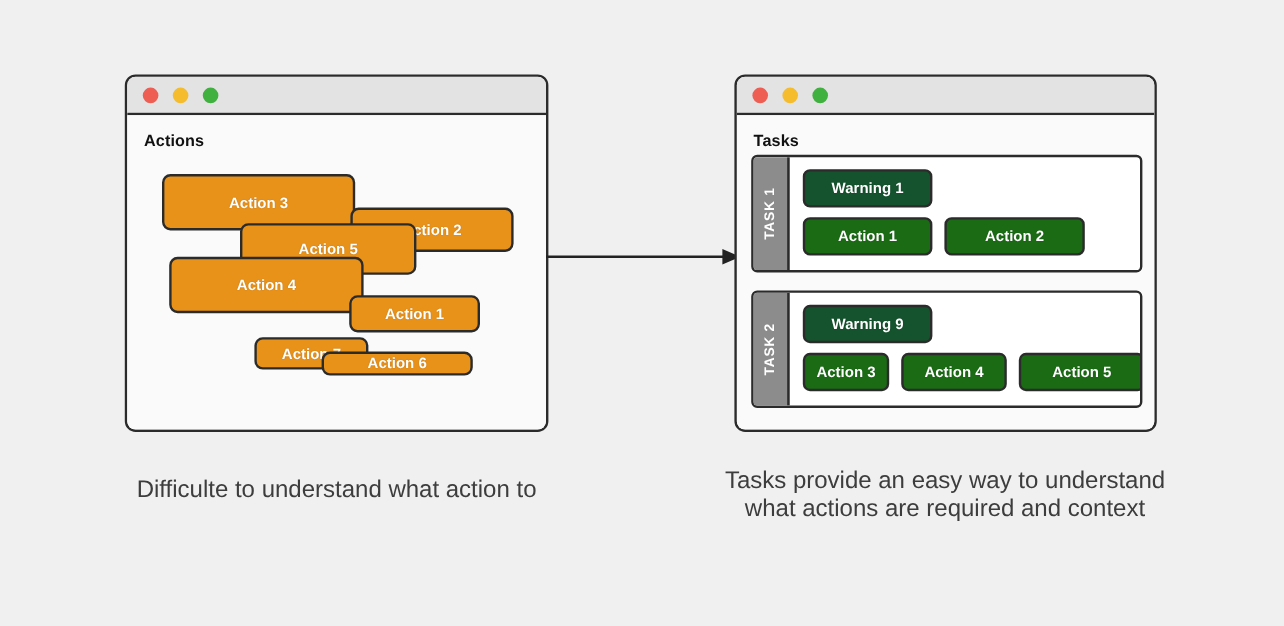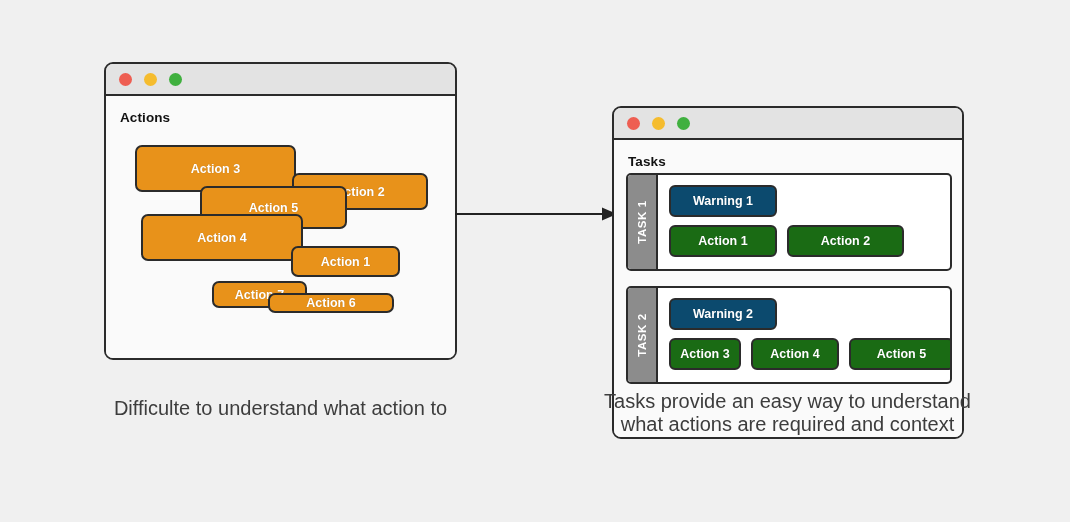--- a/index.html
+++ b/index.html
@@ -135,21 +135,21 @@
     box-sizing: border-box;
     height: 32px;
     color: #ffffff;
     font-size: 12.5px;
     font-weight: bold;
     display: flex;
     align-items: center;
     justify-content: center;
     text-shadow: 0 0 1px rgba(0,0,0,0.25);
   }
-  .tag.warning { background: #0c4a6e; }
+  .tag.warning { background: #14532d; }
   .tag.action  { background: #1a6b14; }
 
   
   .arrow-svg {
     position: absolute;
     left: 450px;
     top: 198px;
     width: 170px;
     height: 32px;
   }
@@ -187,21 +187,21 @@
           <div class="chip" style="left: 162px; top: 197px; width: 126px; height: 20px; z-index: 7;">Action 6</div>
         </div>
     </div>
   </div>
 
   <svg class="arrow-svg" viewBox="0 0 170 32">
     <line x1="5" y1="16" x2="154" y2="16" stroke="#222222" stroke-width="2.2"></line>
     <polygon points="152,9.5 167,16 152,22.5" fill="#222222"></polygon>
   </svg>
 
-  <div class="window" id="right-window" style="left:612px; top:62px; width:352px; height:333px;margin-top:44px;">
+  <div class="window" id="right-window" style="left:612px; top:62px; width:352px; height:298px;">
     <div class="titlebar">
       <span class="dot red"></span>
       <span class="dot yellow"></span>
       <span class="dot green"></span>
     </div>
     <div class="win-body">
       <div class="panel-title">Tasks</div>
       <div id="tasks-layer" style="position:absolute; left:0; top:0; width:100%; height:100%;">
           <div class="task-card" style="left: 12px; top: 33px; width: 326px; height: 98px;">
             <div class="task-rail">
@@ -216,21 +216,21 @@
                 <div class="tag action" style="width: 117px;">Action 2</div>
               </div>
             </div>
           </div>
           <div class="task-card" style="left: 12px; top: 146px; width: 326px; height: 98px;">
             <div class="task-rail">
               <span class="task-rail-label">TASK 2</span>
             </div>
             <div class="task-content">
               <div class="task-row">
-                <div class="tag warning" style="width: 108px;">Warning 2</div>
+                <div class="tag warning" style="width: 108px;">Warning 9</div>
               </div>
               <div class="task-row">
                 <div class="tag action" style="width: 72px;">Action 3</div>
                 <div class="tag action" style="width: 88px;">Action 4</div>
                 <div class="tag action" style="width: 105px;">Action 5</div>
               </div>
             </div>
           </div>
         </div>
     </div>

